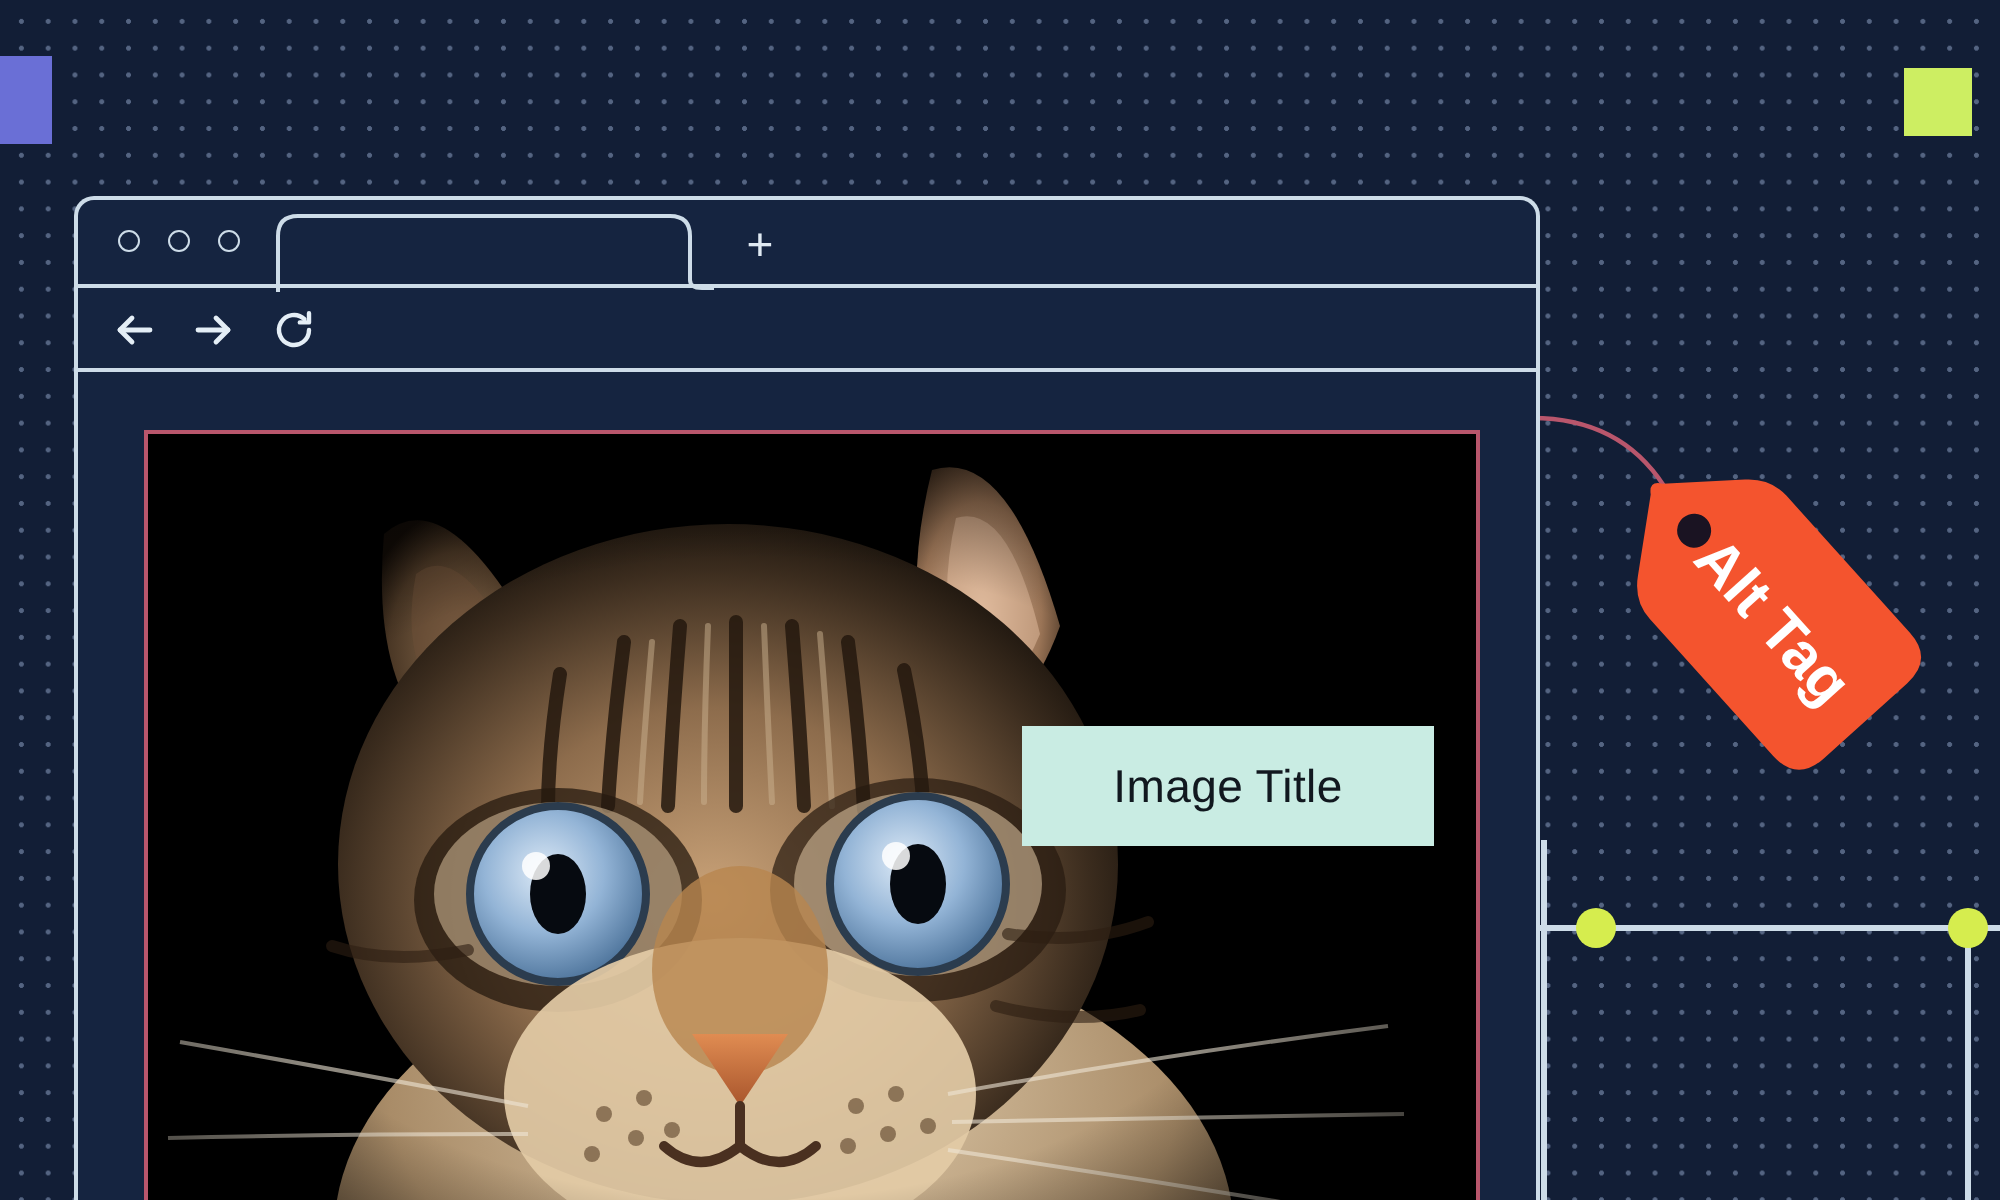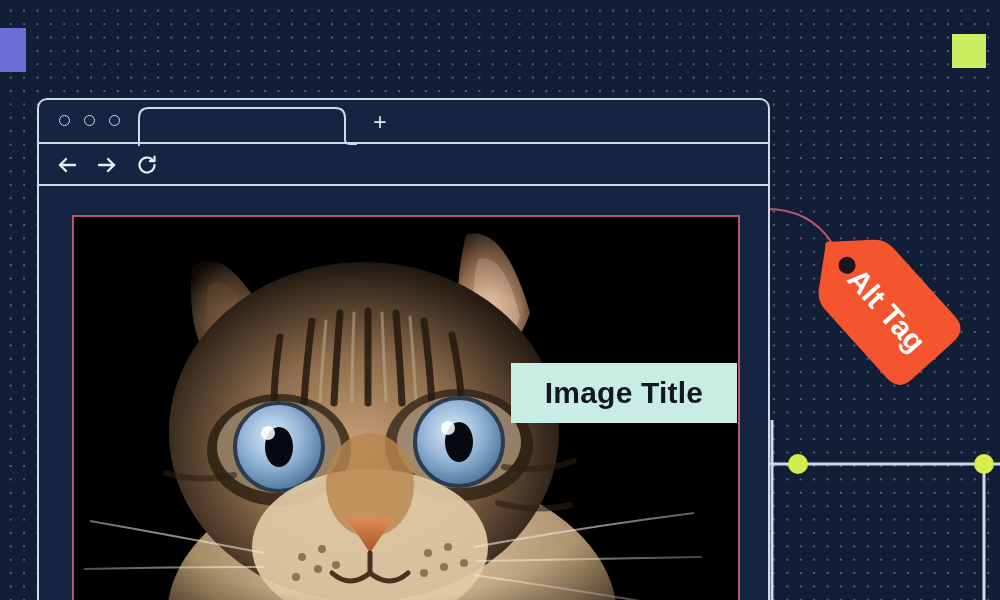--- a/index.html
+++ b/index.html
@@ -108,26 +108,26 @@
     position: absolute;
     inset: 0;
     background: #000;
     overflow: hidden;
   }
   #cat-photo svg { position: absolute; left: 0; top: 0; }
   
   #title-chip {
     position: absolute;
     left: 437px; top: 146px;
-    width: 226px; height: 60px;
+    width: 206px; height: 60px;
     background: #c9ece3;
     display: flex; align-items: center; justify-content: center;
     color: #11181f;
-    font-size: 30px;
-    font-weight: bold;
+    font-size: 23px;
+    font-weight: normal;
     letter-spacing: 0.2px;
   }
   
   #connector {
     position: absolute;
     left: 680px; top: 195px;
     width: 200px; height: 110px;
     pointer-events: none;
   }
   

